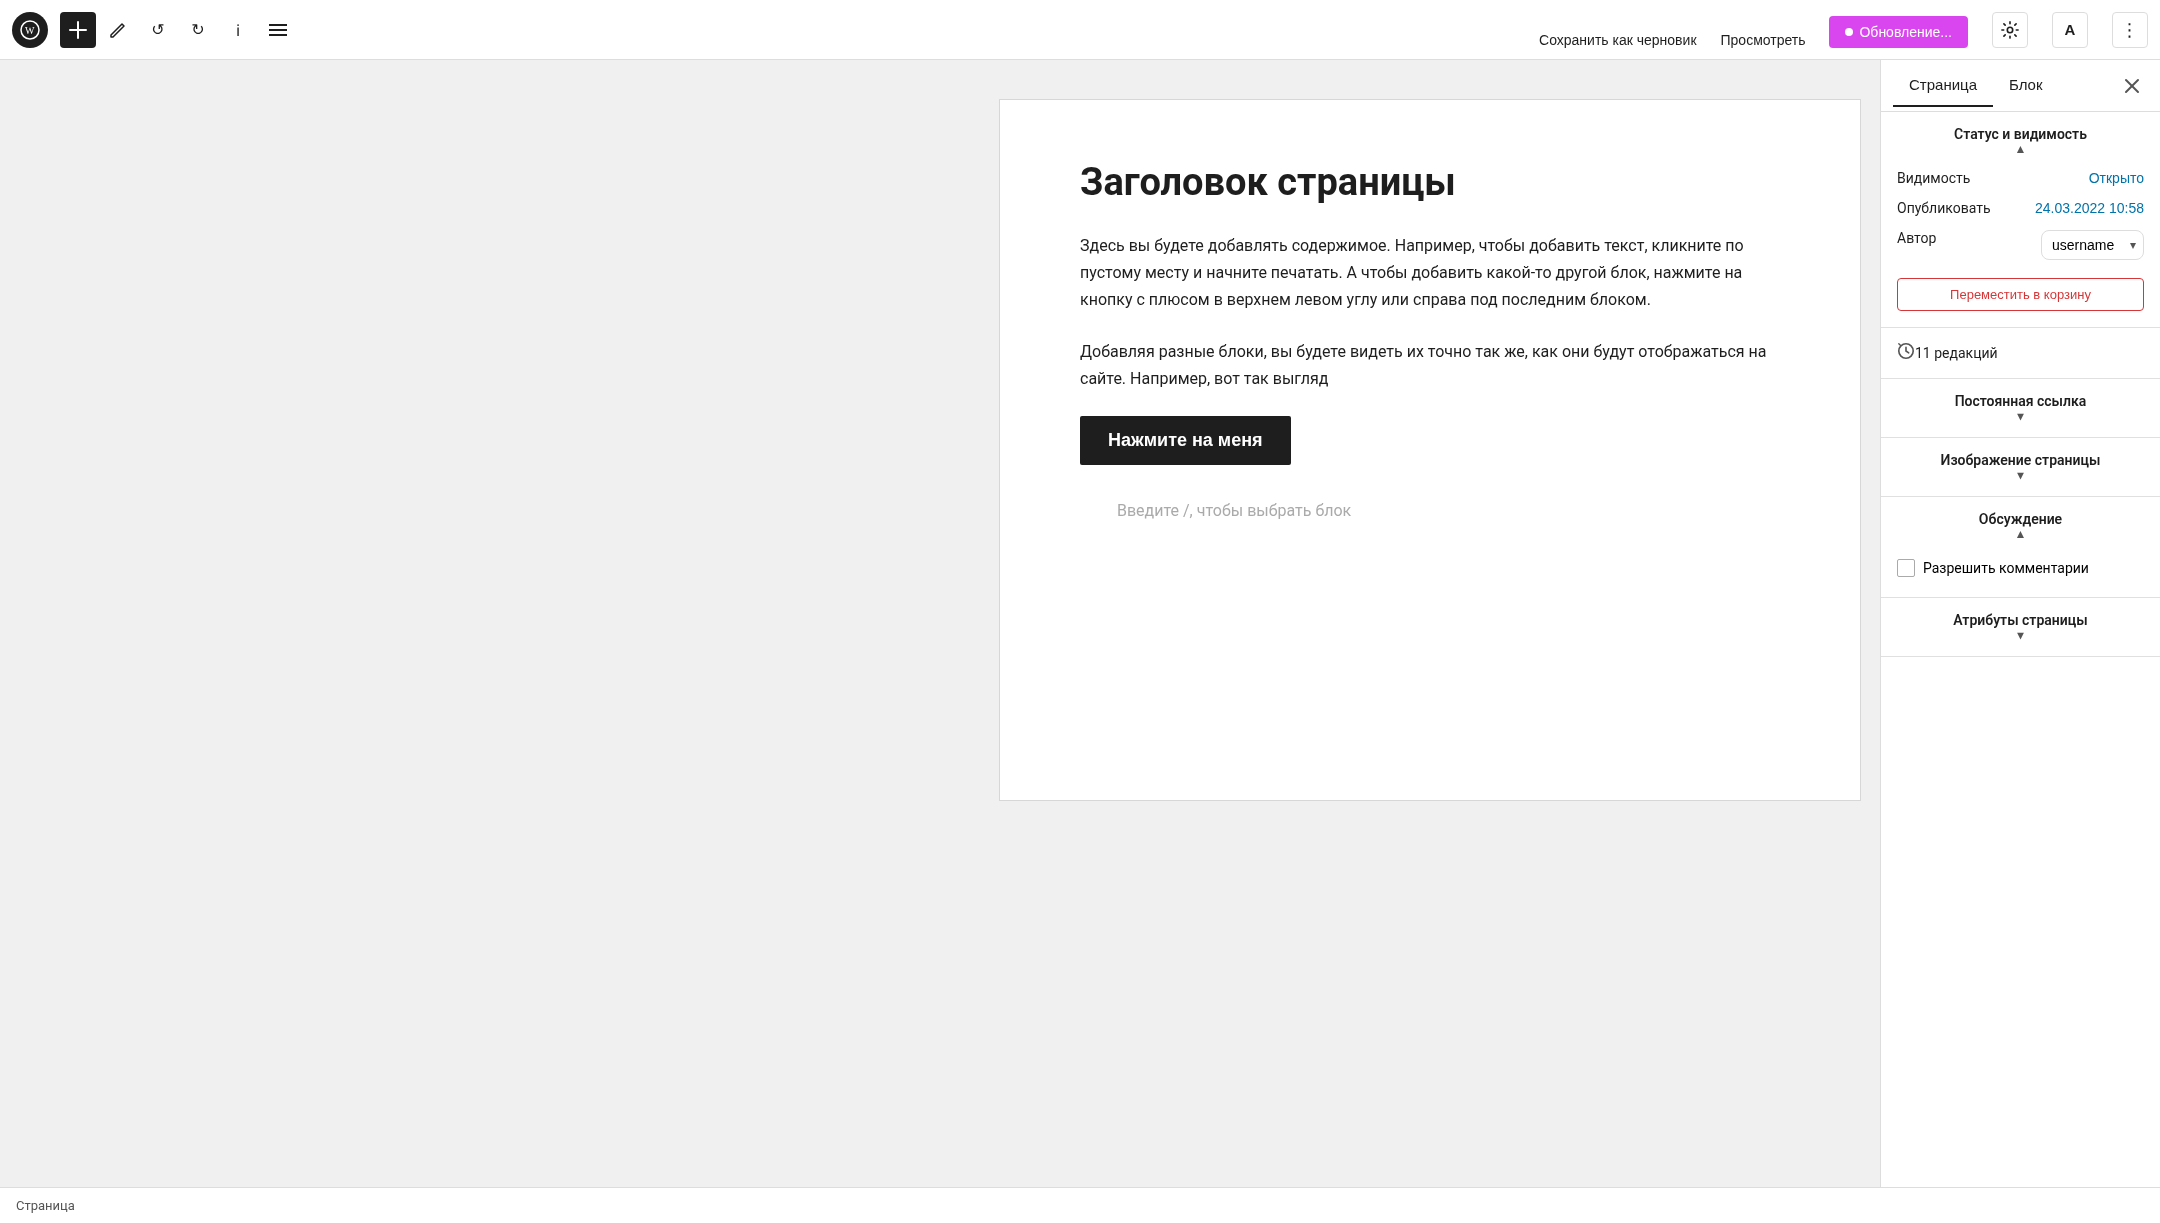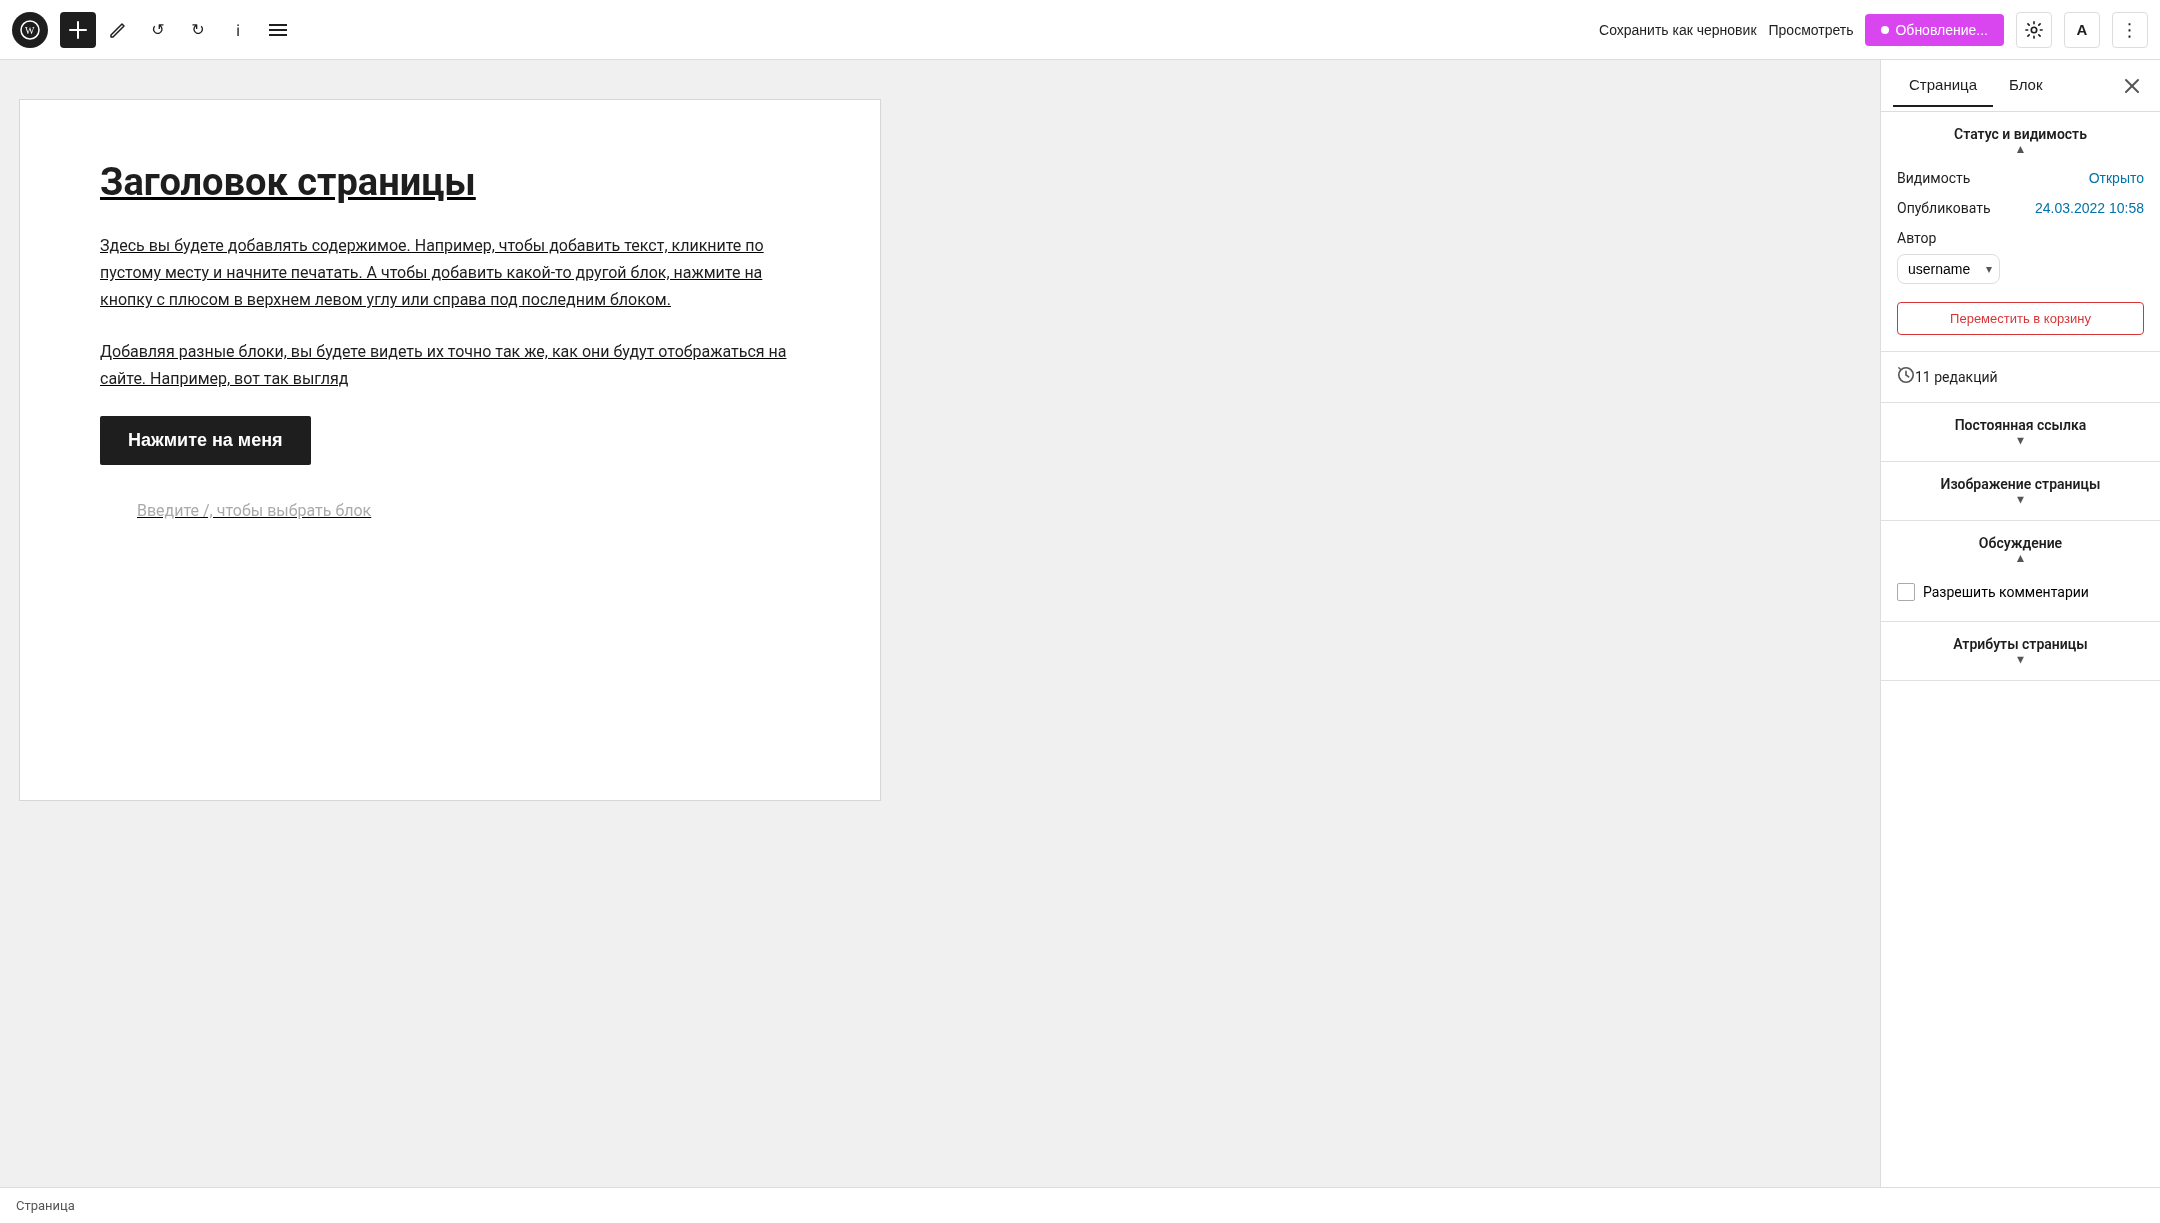--- a/index.html
+++ b/index.html
@@ -36,21 +36,21 @@
       color: #1e1e1e;
       font-size: 18px;
     }
     .toolbar-icon-btn.active {
       background: #1e1e1e;
       color: #fff;
       border-radius: 4px;
     }
     .toolbar-spacer { flex: 1; }
     .toolbar-right {
-      display: flex; align-items: center; gap: 12px;
+      display: flex; align-items: flex-end; gap: 24px;
     }
     .btn-link {
       background: none; border: none;
       color: #1e1e1e; font-size: 14px;
       cursor: pointer; font-weight: 400;
     }
     .btn-update {
       background: #d946ef;
       color: #fff;
       border: none;
@@ -79,23 +79,22 @@
       height: calc(100vh - 60px);
     }
 
     
     .editor-area {
       flex: 1;
       overflow-y: auto;
       background: #f0f0f1;
       display: flex;
       flex-direction: column;
-      align-items: flex-start;
+      align-items: flex-end;
       padding: 40px 20px 76px;
-      text-decoration: underline;
     }
     .editor-canvas {
       background: #fff;
       width: 100%;
       max-width: 860px;
       min-height: 700px;
       padding: 60px 80px;
       box-shadow: 0 0 0 1px rgba(0,0,0,0.1);
     }
     .page-title {
@@ -377,21 +376,21 @@
         </div>
         <div class="sidebar-section-body">
           <div class="meta-row">
             <span class="meta-label">Видимость</span>
             <button class="meta-value-link">Открыто</button>
           </div>
           <div class="meta-row">
             <span class="meta-label">Опубликовать</span>
             <button class="meta-value-link">24.03.2022 10:58</button>
           </div>
-          <div class="meta-row" style="flex-direction:column;align-items:flex-start;gap:8px;">
+          <div class="meta-row" style="flex-direction:row;align-items:flex-start;gap:8px;">
             <span class="meta-label">Автор</span>
             <div class="author-select-wrapper">
               <select class="author-select">
                 <option>username</option>
               </select>
             </div>
           </div>
           <button class="btn-trash">Переместить в корзину</button>
         </div>
       </div>

